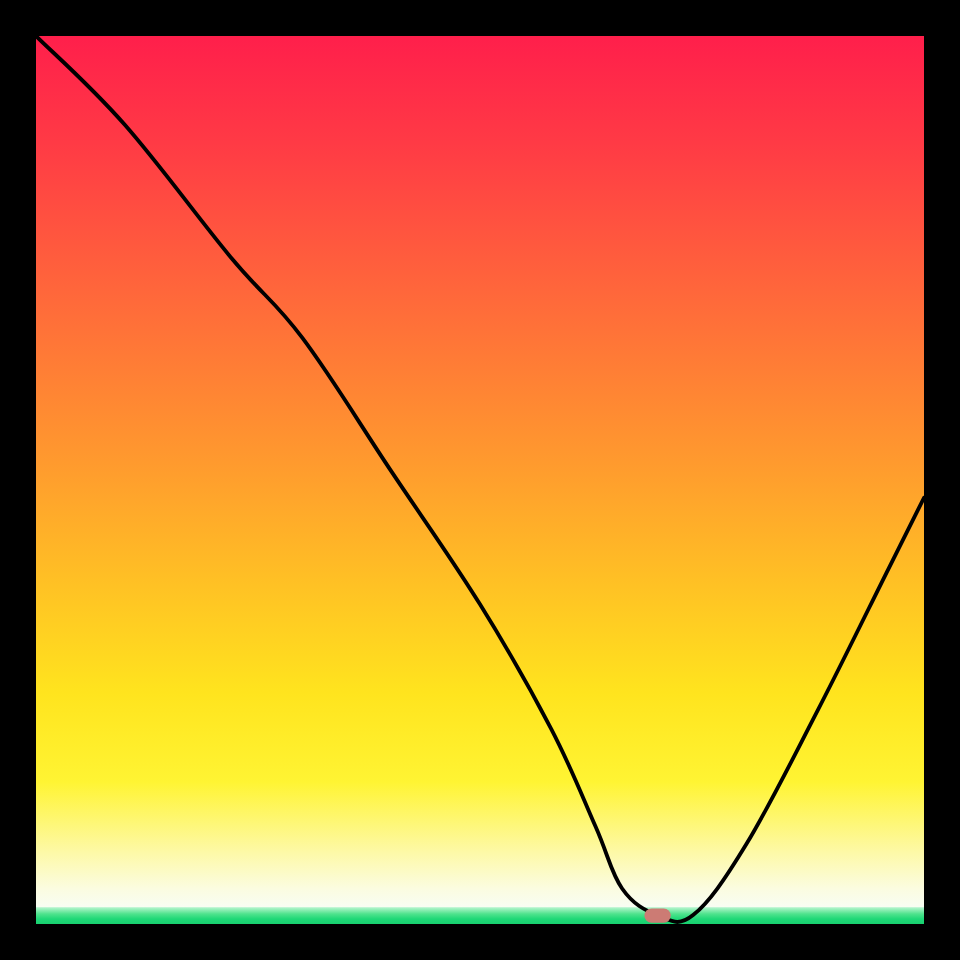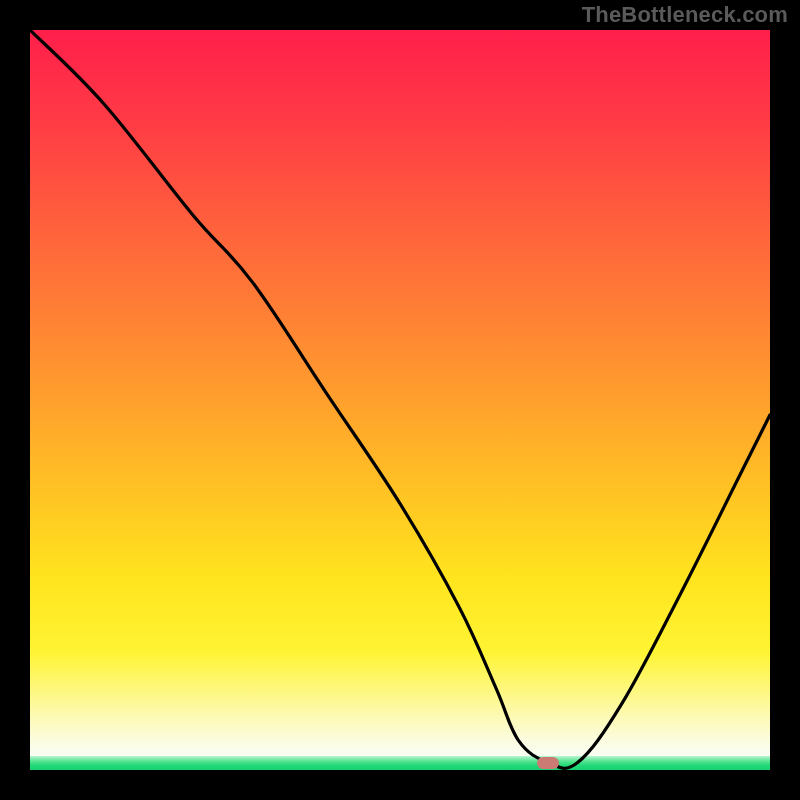--- a/index.html
+++ b/index.html
@@ -79,21 +79,20 @@
     height: 12px;
     border-radius: 6px;
     background: #cc7b74;
     transform: translate(-50%, -50%);
   }
 </style>
 </head>
 <body>
 
 <div class="frame">
-  <div class="watermark">TheBottleneck.com</div>
 
   <div class="plot">
     <div class="gradient"></div>
     <div class="green-band"></div>
 
     <svg class="curve-svg" viewBox="0 0 740 740" preserveAspectRatio="none">
       <path fill="none" stroke="#000" stroke-width="3.2" stroke-linejoin="round" stroke-linecap="round" d="M 0 0 C 13.32 13.32, 44.696 40.7, 74 74 C 103.304 107.3, 136.16000000000003 153.032, 162.8 185 C 189.44 216.968, 198.024 219.63199999999998, 222 251.59999999999997 C 245.976 283.568, 269.36 322.64, 296 362.59999999999997 C 322.64 402.55999999999995, 346.024 434.972, 370 473.6 C 393.976 512.2280000000001, 411.884 543.9000000000001, 429.2 577.2 C 446.51599999999996 610.5, 455.544 634.624, 466.2 658.6 C 476.856 682.576, 479.076 697.0799999999999, 488.40000000000003 710.4 C 497.72400000000005 723.72, 507.344 728.604, 518 732.6 C 528.656 736.596, 534.28 743.2560000000001, 547.6 732.6 C 560.9200000000001 721.944, 573.352 704.036, 592 673.4 C 610.648 642.764, 629.888 603.692, 651.2 562.4 C 672.5120000000001 521.108, 694.4159999999999 475.968, 710.4 444 C 726.384 412.032, 734.672 395.456, 740 384.8"></path>
     </svg>
 
     <div class="marker" style="left: 518px; top: 732.6px;"></div>

